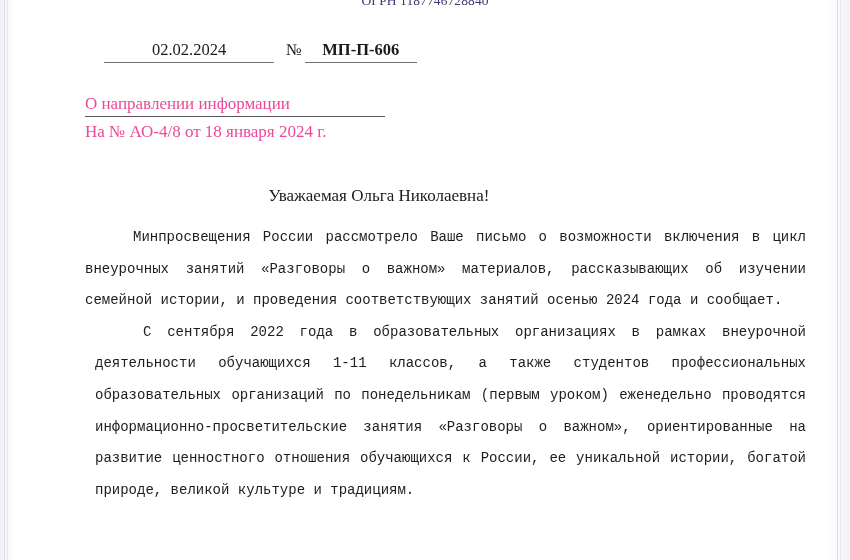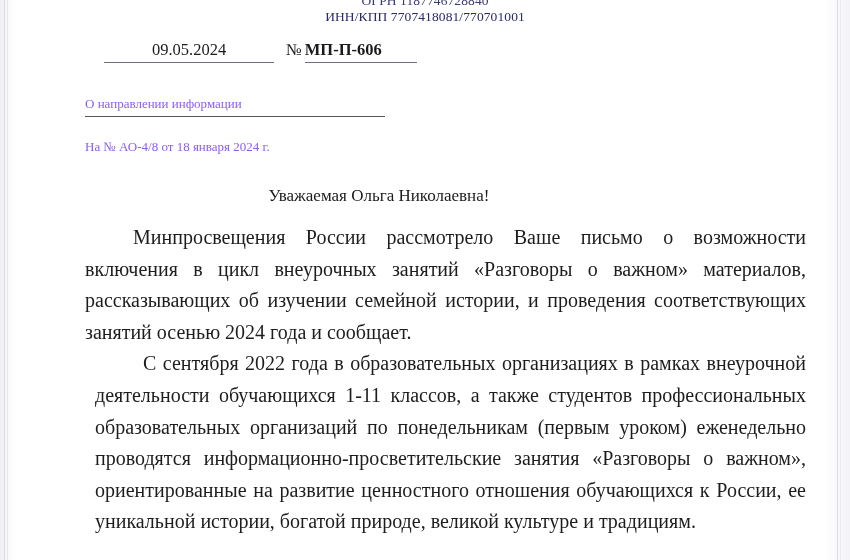--- a/index.html
+++ b/index.html
@@ -75,45 +75,45 @@
     color: #1b1b1b;
   }
   .datenum .rule {
     display: inline-block;
     vertical-align: baseline;
     text-align: center;
     border-bottom: 1.3px solid #6f6f78;
     padding-bottom: 2px;
   }
   .datenum .rule.date { width: 170px; }
-  .datenum .rule.num  { width: 112px; text-align: left; font-weight: 700; }
+  .datenum .rule.num  { width: 112px; text-align: center; font-weight: 700; }
   .datenum .nosign {
     display: inline-block;
     padding: 0 3px 0 12px;
     font-weight: 400;
   }
 
   
   .subject {
     position: absolute;
     left: 85px;
     top: 92px;
-    font-size: 13px;
+    font-size: 17px;
     line-height: 23px;
-    color: #8b5cf6;
+    color: #ec4899;
   }
   .subject .title {
     display: inline-block;
     min-width: 300px;
     border-bottom: 1.3px solid #55555e;
     padding-bottom: 1px;
   }
   .subject .ref {
     display: block;
-    margin-top: 18px;
+    margin-top: 3px;
     white-space: nowrap;
   }
 
   
   .salutation {
     position: absolute;
     left: 0;
     top: 185px;
     width: 758px;
     text-align: center;
@@ -121,23 +121,24 @@
     line-height: 22px;
     color: #1b1b1b;
   }
 
   
   .body {
     position: absolute;
     left: 85px;
     top: 222px;
     width: 721px;
-    font-size: 20px;
+    font-size: 14px;
     line-height: 31.6px;
     color: #1d1d1d;
+    font-family: Liberation Mono, monospace;
   }
   .body p {
     margin: 0;
     text-align: justify;
     text-indent: 48px;
     text-justify: inter-word;
   }
   .body p:last-child { text-align-last: left; margin-left: 10px; }
 </style>
 </head>
@@ -146,25 +147,24 @@
 <div id="page">
 
   <div class="scan-wash"></div>
   <div class="scan-line l1"></div>
   <div class="scan-line l2"></div>
   <div class="scan-line r1"></div>
   <div class="scan-line r2"></div>
 
   <div class="req-block">
     <div class="req-line ogrn">ОГРН 1187746728840</div>
-    <div class="req-line inn">ИНН/КПП 7707418081/770701001</div>
   </div>
 
   <div class="datenum">
-    <span class="rule date">09.05.2024</span><span class="nosign">№</span><span class="rule num">МП-П-606</span>
+    <span class="rule date">02.02.2024</span><span class="nosign">№</span><span class="rule num">МП-П-606</span>
   </div>
 
   <div class="subject">
     <span class="title">О направлении информации</span>
     <span class="ref">На № АО-4/8 от 18 января 2024 г.</span>
   </div>
 
   <div class="salutation">Уважаемая Ольга Николаевна!</div>
 
   <div class="body">

